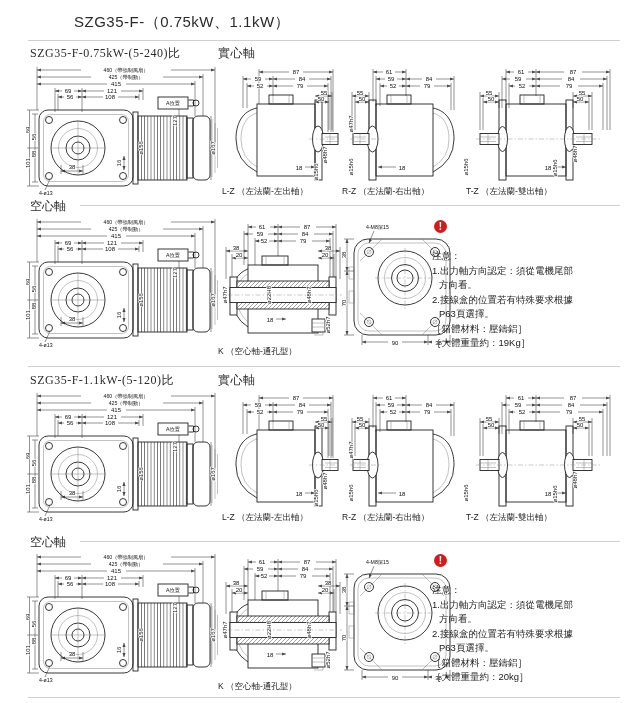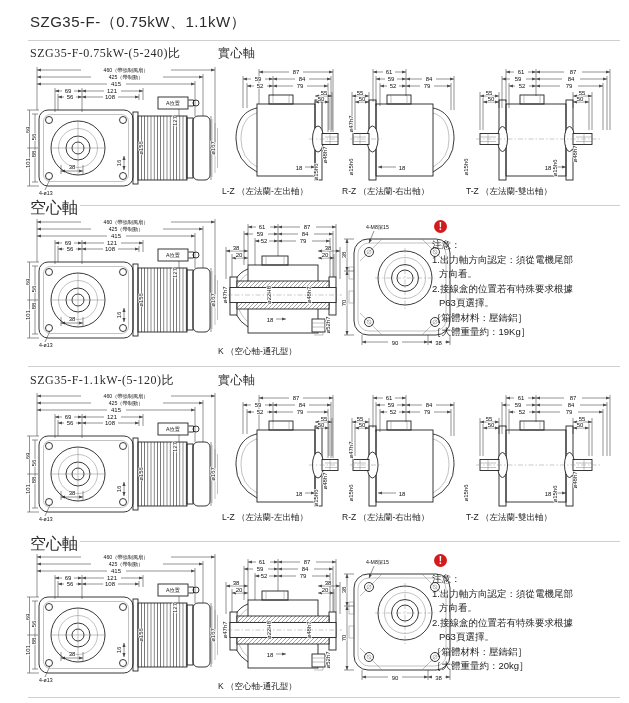--- a/index.html
+++ b/index.html
@@ -1,27 +1,27 @@
 <!DOCTYPE html>
 <html><head>
 <meta charset="utf-8">
 <style>
   html,body{margin:0;padding:0;background:#fff;}
   .page{position:relative;width:629px;height:703px;background:#ffffff;overflow:hidden;
         font-family:"Liberation Sans",sans-serif;color:#222;}
   .abs{position:absolute;}
-  .title{font-size:15px;color:#2b2b2b;letter-spacing:.5px;}
+  .title{font-size:15px;color:#2b2b2b;letter-spacing:.5px;margin-left:44px;}
   .hr{height:1px;background:#cfcfcf;}
   .hdr{font-size:12px;color:#2b2b2b;letter-spacing:.5px;font-family:Liberation Serif, serif;}
-  .hdr2{font-size:16px;color:#2b2b2b;}
+  .hdr2{font-size:12px;color:#2b2b2b;}
   .cap{font-size:8.5px;color:#222;white-space:nowrap;}
   .notes{font-size:9.5px;line-height:14.5px;color:#1b1b1b;}
   .notes .ind{padding-left:7px;}
   .notes .mt{}
-  .nt{margin-top:5px;}
+  .nt{margin-top:16px;}
   .bang{width:13px;height:13px;border-radius:50%;color:#fff;font-weight:bold;
         font-size:10px;line-height:13px;text-align:center;margin-left:2px;}
   svg{overflow:visible;}
   .draw text{font-size:6px;fill:#111;stroke:#fff;stroke-width:1.3px;paint-order:stroke;
              font-family:"Liberation Sans",sans-serif;}
   .draw text.s{font-size:5.2px;}
   .d{stroke:#4a4a4a;stroke-width:.6;fill:none;}
   .b{stroke:#222;stroke-width:.9;fill:none;}
   .t{stroke:#777;stroke-width:.45;fill:none;}
   .dash{stroke:#888;stroke-width:.45;fill:none;stroke-dasharray:5 2 1.5 2;}

